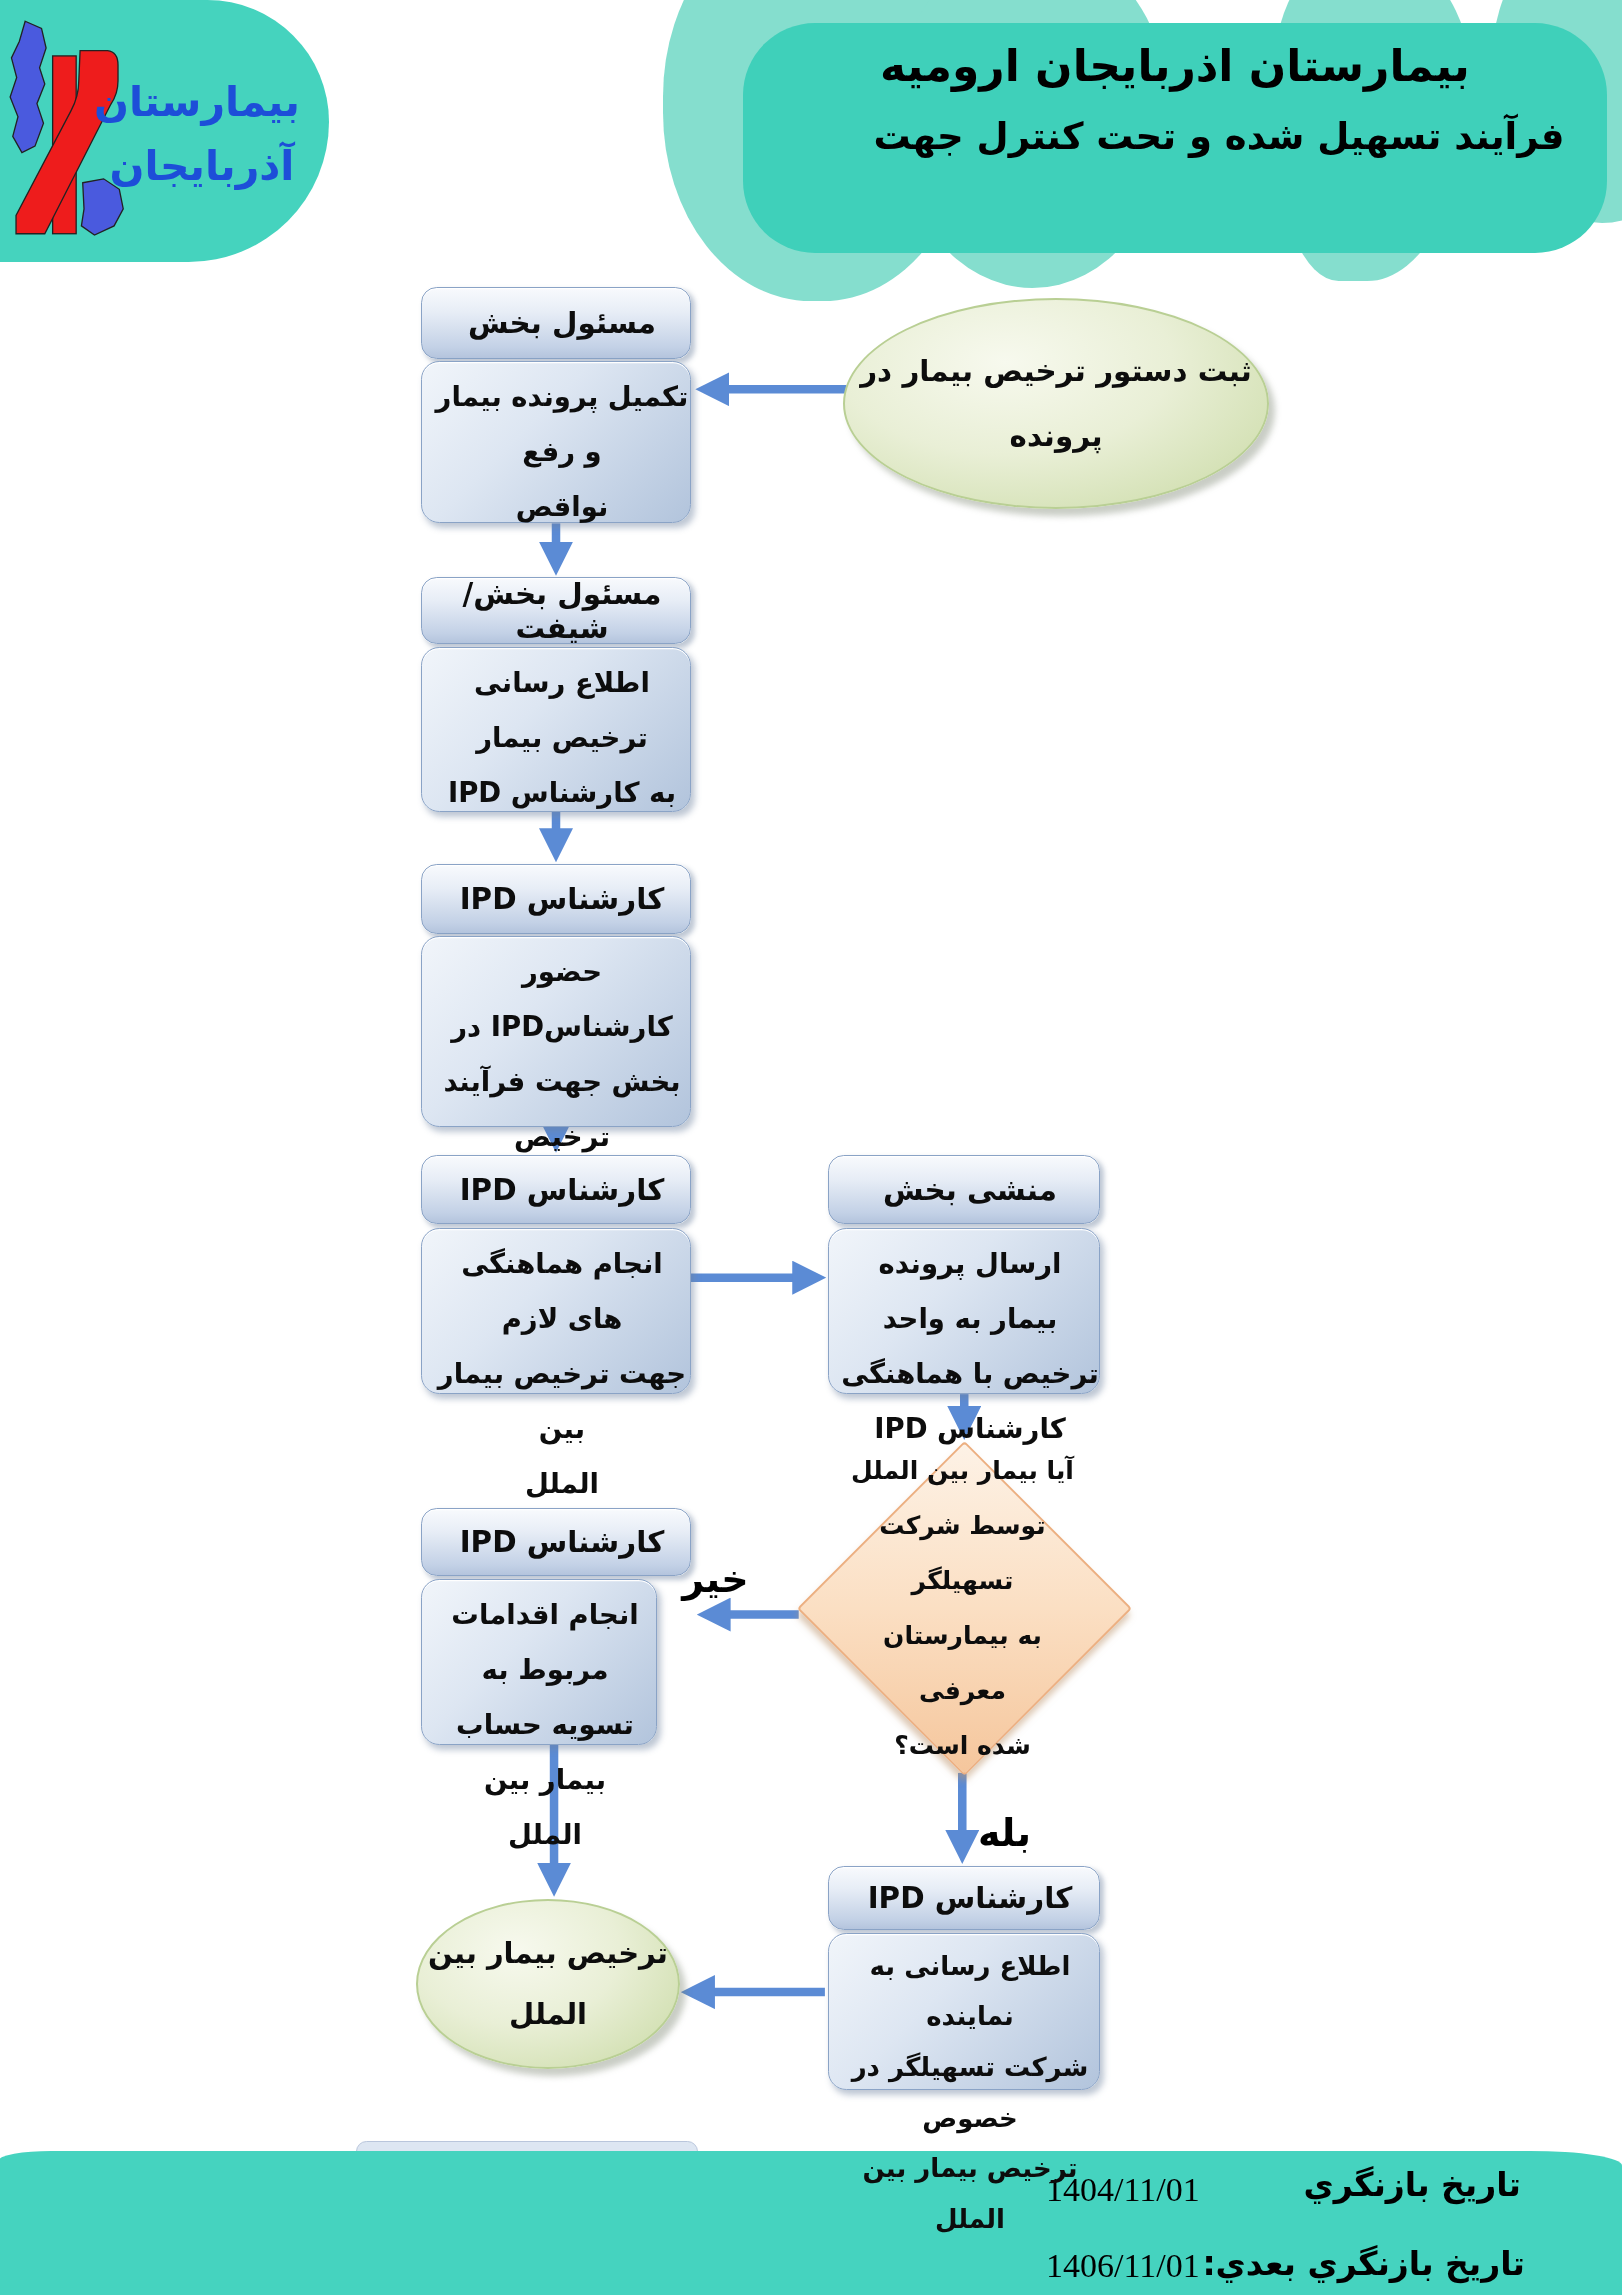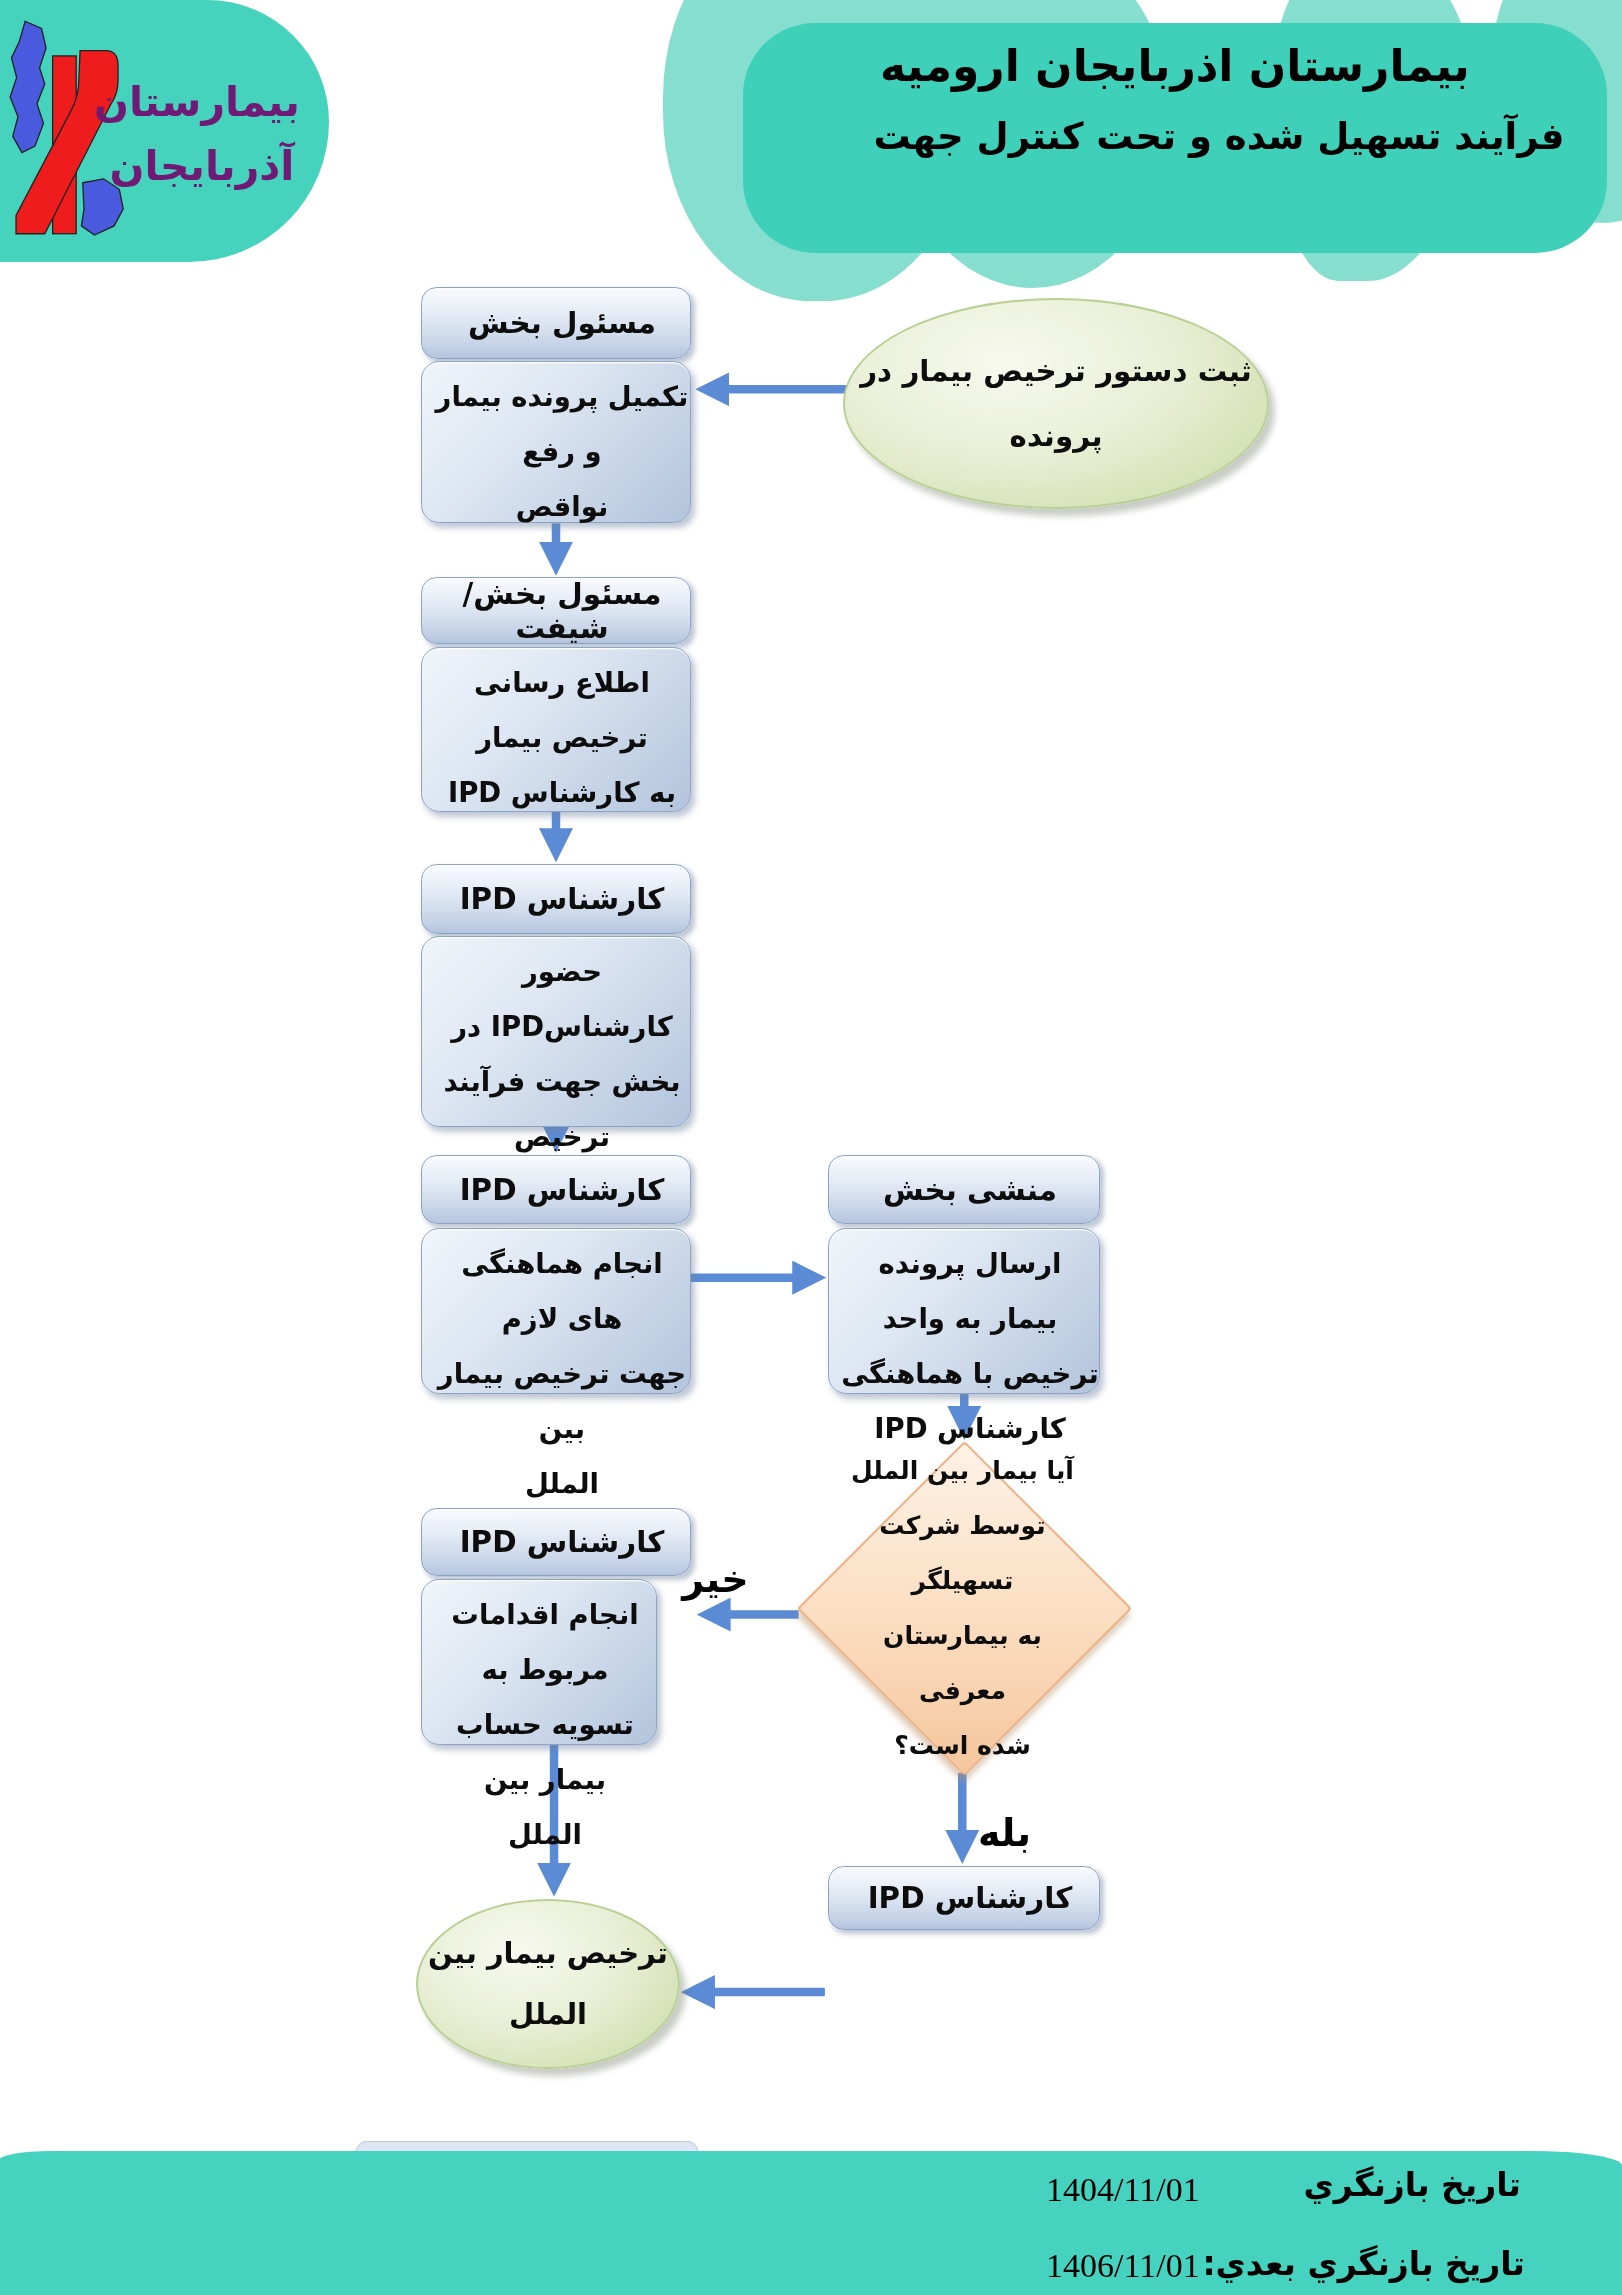--- a/index.html
+++ b/index.html
@@ -10,21 +10,21 @@
   .petal{position:absolute;background:#85dece;z-index:1;}
   #p0{left:664px;top:-92px;width:308px;height:393px;border-radius:48%;}
   #p1{left:896px;top:-59px;width:275px;height:347px;border-radius:50%;}
   #p2{left:1276px;top:-46px;width:196px;height:327px;border-radius:45% 55% 62% 38% / 40% 45% 72% 55%;}
   #p3{left:1492px;top:-85px;width:222px;height:308px;border-radius:50%;}
 
   
   #logoShape{position:absolute;left:0;top:0;width:330px;height:262px;background:#45d3be;
              border-radius:0 131px 151px 0;z-index:2;}
   #logoText{position:absolute;left:105px;top:71px;width:196px;text-align:center;
-            font-weight:bold;font-size:41px;line-height:1.55;color:#701a75;}
+            font-weight:bold;font-size:41px;line-height:1.55;color:#1d4ed8;}
   #logoArt{position:absolute;left:5.2px;top:18.3px;}
 
   
   #headerBox{position:absolute;left:744px;top:23px;width:864px;height:230px;
              background:#3fd0ba;border-radius:72px;z-index:2;}
   .hline{position:absolute;left:0;width:100%;text-align:center;font-weight:bold;color:#000;}
   #hl1{top:17px;font-size:44px;}
   #hl2{top:92px;font-size:37px;padding-left:44px;}
   #hl3{top:160px;font-size:37px;}
 
@@ -161,20 +161,23 @@
   <div class="bodybox" id="b5b">ارسال پرونده بیمار به واحد
 ترخیص با هماهنگی
 کارشناس IPD</div>
 
   <div class="role" id="b6r">کارشناس IPD</div>
   <div class="bodybox" id="b6b">انجام اقدامات  مربوط به
 تسویه حساب بیمار بین
 الملل</div>
 
   <div class="role" id="b7r">کارشناس IPD</div>
+  <div class="bodybox" id="b7b">اطلاع رسانی به نماینده
+شرکت تسهیلگر در خصوص
+ترخیص بیمار بین الملل</div>
 
   <div id="diamond"></div>
   <div id="dtext">آیا بیمار بین الملل
 توسط شرکت تسهیلگر
 به بیمارستان معرفی
 شده است؟</div>
   <div class="branch" id="no">خیر</div>
   <div class="branch" id="yes">بله</div>
 
   <div class="ellipse" id="end">ترخیص بیمار بین

